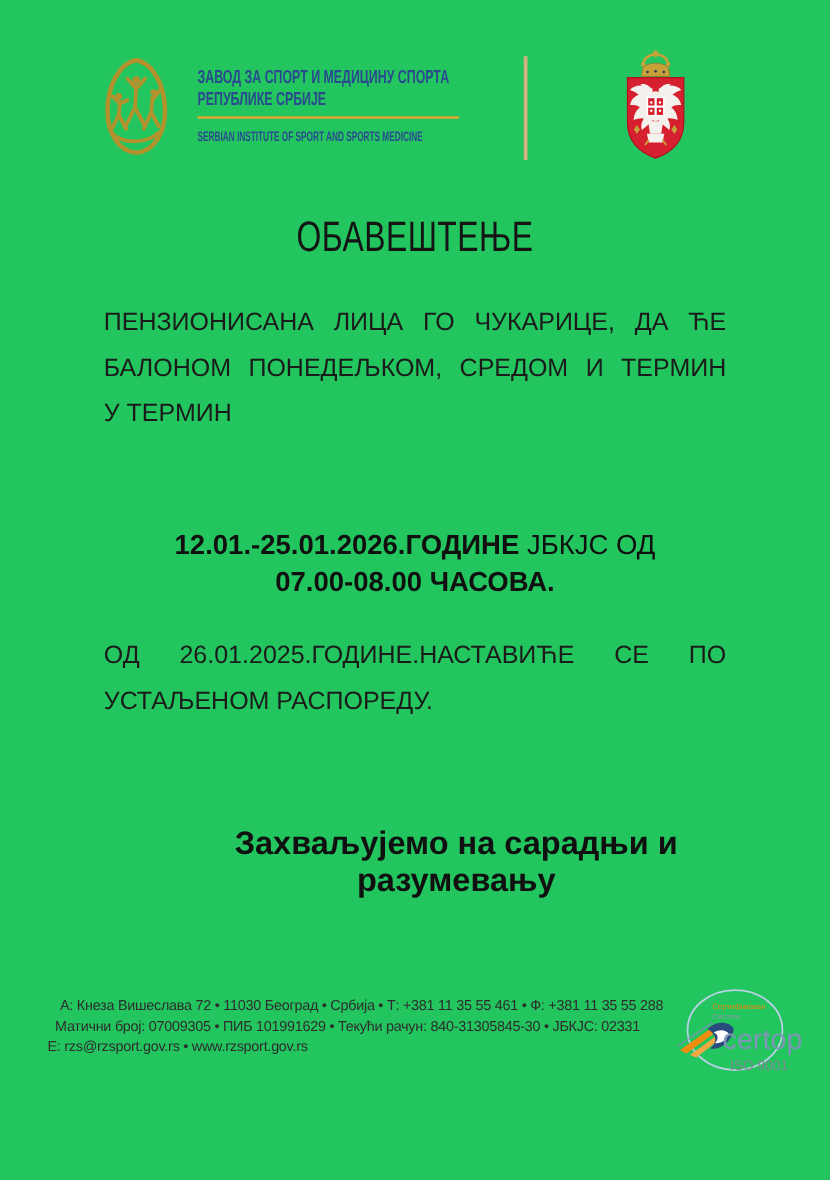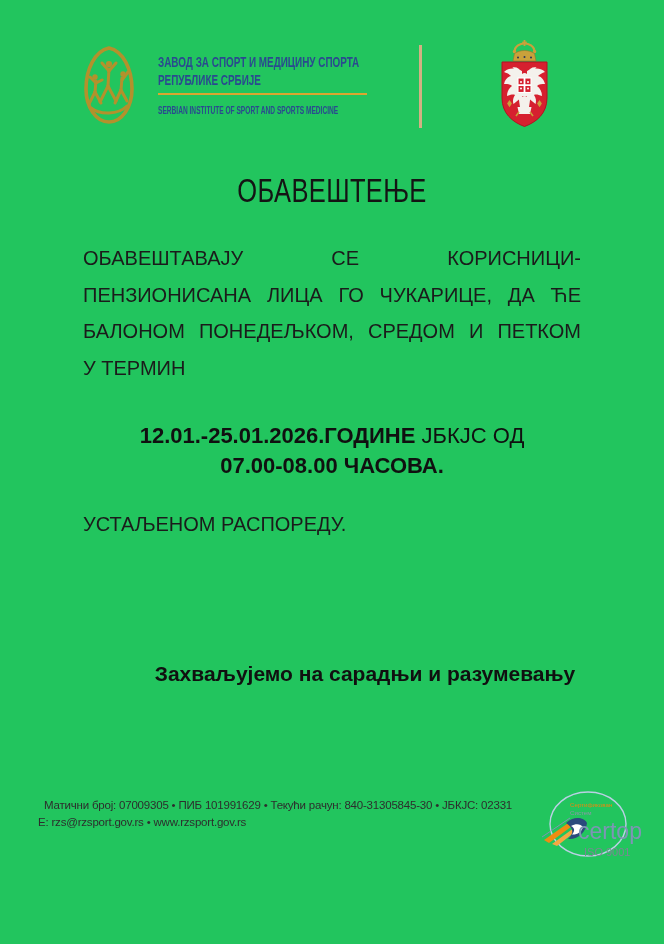--- a/index.html
+++ b/index.html
@@ -40,21 +40,21 @@
   #para2 { top:506px; }
 
   .dates {
     position:absolute; left:83px; width:498px; top:421px;
     text-align:center; font-size:22px; line-height:30px; color:#101010;
   }
   .dates .bold { font-weight:bold; }
 
   .thanks {
     position:absolute; left:83px; width:498px; top:659px; box-sizing:border-box;
-    padding-left:66px; text-align:center; font-weight:bold; font-size:21px;
+    padding-left:66px; text-align:center; font-weight:bold; font-size:26px;
     line-height:30px; color:#101010;
   }
 
   
   .footer {
     position:absolute; left:36px; top:797px; width:530px;
     font-size:11.5px; line-height:16.5px; letter-spacing:-0.2px; color:#2d2d2d;
   }
   .fl1 { padding-left:12px; white-space:nowrap; }
   .fl2 { padding-left:8px;  white-space:nowrap; }
@@ -137,38 +137,39 @@
     </g>
 
     <path d="M12.5,60 l2.4,3.6 -2.4,3.6 -2.4,-3.6 Z" fill="#c9a13b"></path>
     <path d="M42.5,60 l2.4,3.6 -2.4,3.6 -2.4,-3.6 Z" fill="#c9a13b"></path>
     <path d="M22,72 l-3,4 M33,72 l3,4" stroke="#c9a13b" stroke-width="1.6" fill="none"></path>
   </svg>
 
   <h1 class="title">ОБАВЕШТЕЊЕ</h1>
 
   <div class="para" id="para1">
-    <div class="jline">ОБАВЕШТАВАЈУ СЕ КОРИСНИЦИ-</div>
     <div class="jline">ПЕНЗИОНИСАНА ЛИЦА ГО ЧУКАРИЦЕ, ДА ЋЕ</div>
-    <div class="jline">БАЛОНОМ ПОНЕДЕЉКОМ, СРЕДОМ И ПЕТКОМ</div>
+    <div class="jline">БАЛОНОМ ПОНЕДЕЉКОМ, СРЕДОМ И ТЕРМИН</div>
     <div class="lline">У ТЕРМИН</div>
   </div>
 
   <div class="dates">
     <div><span class="bold">12.01.-25.01.2026.ГОДИНЕ</span><span> ЈБКЈС ОД</span></div>
     <div class="bold">07.00-08.00 ЧАСОВА.</div>
   </div>
 
   <div class="para" id="para2">
+    <div class="jline">ОД 26.01.2025.ГОДИНЕ.НАСТАВИЋЕ СЕ ПО</div>
     <div class="lline">УСТАЉЕНОМ РАСПОРЕДУ.</div>
   </div>
 
   <div class="thanks">Захваљујемо на сарадњи и разумевању</div>
 
   <div class="footer">
+    <div class="fl1">А: Кнеза Вишеслава 72 • 11030 Београд • Србија • Т: +381 11 35 55 461 • Ф: +381 11 35 55 288</div>
     <div class="fl2">Матични број: 07009305 • ПИБ 101991629 • Текући рачун: 840-31305845-30 • ЈБКЈС: 02331</div>
     <div class="fl3">Е: rzs@rzsport.gov.rs • www.rzsport.gov.rs</div>
   </div>
 
   <svg class="certop" viewBox="0 0 114 80" aria-hidden="true">
     <ellipse cx="48" cy="34" rx="38" ry="32" fill="none" stroke="#bad0e4" stroke-width="1.4"></ellipse>
     <path d="M2,47 L30,28" stroke="#7e95b5" stroke-width="1" fill="none"></path>
     <path d="M4,50 L34,29 L37,32.5 L9,53 Z" fill="#ef8c12"></path>
     <path d="M12,54 L38,35 L40,38 L17,56 Z" fill="#f5a742"></path>
     <path d="M26,33 C33,26 44,27 47,33 C46,42 38,50 28,49 C34,44 34,38 26,33 Z" fill="#2b4a7d"></path>

